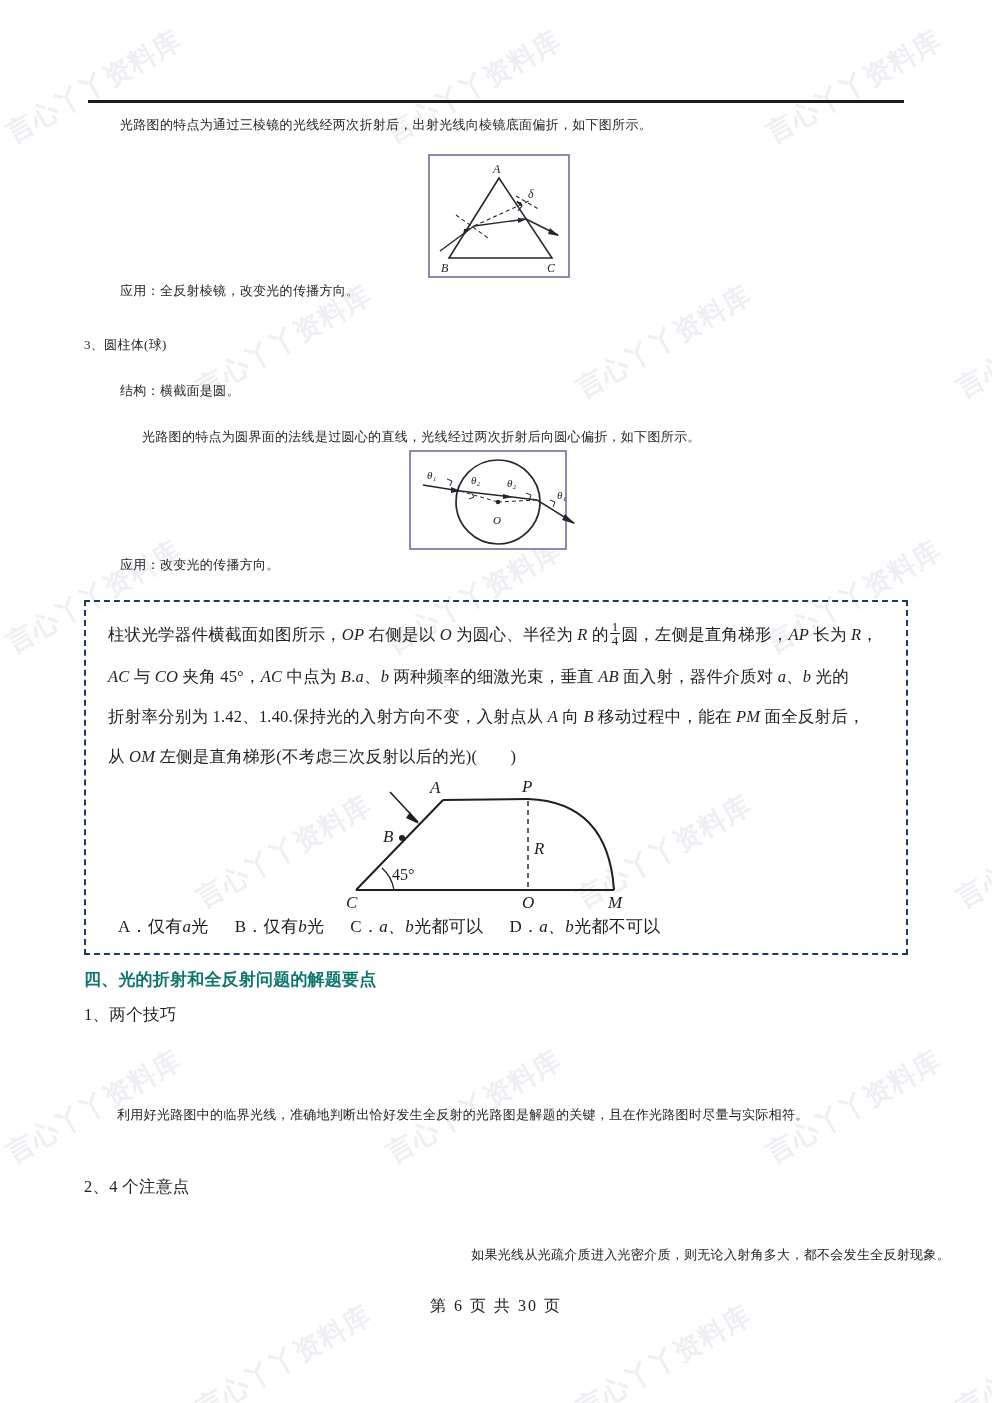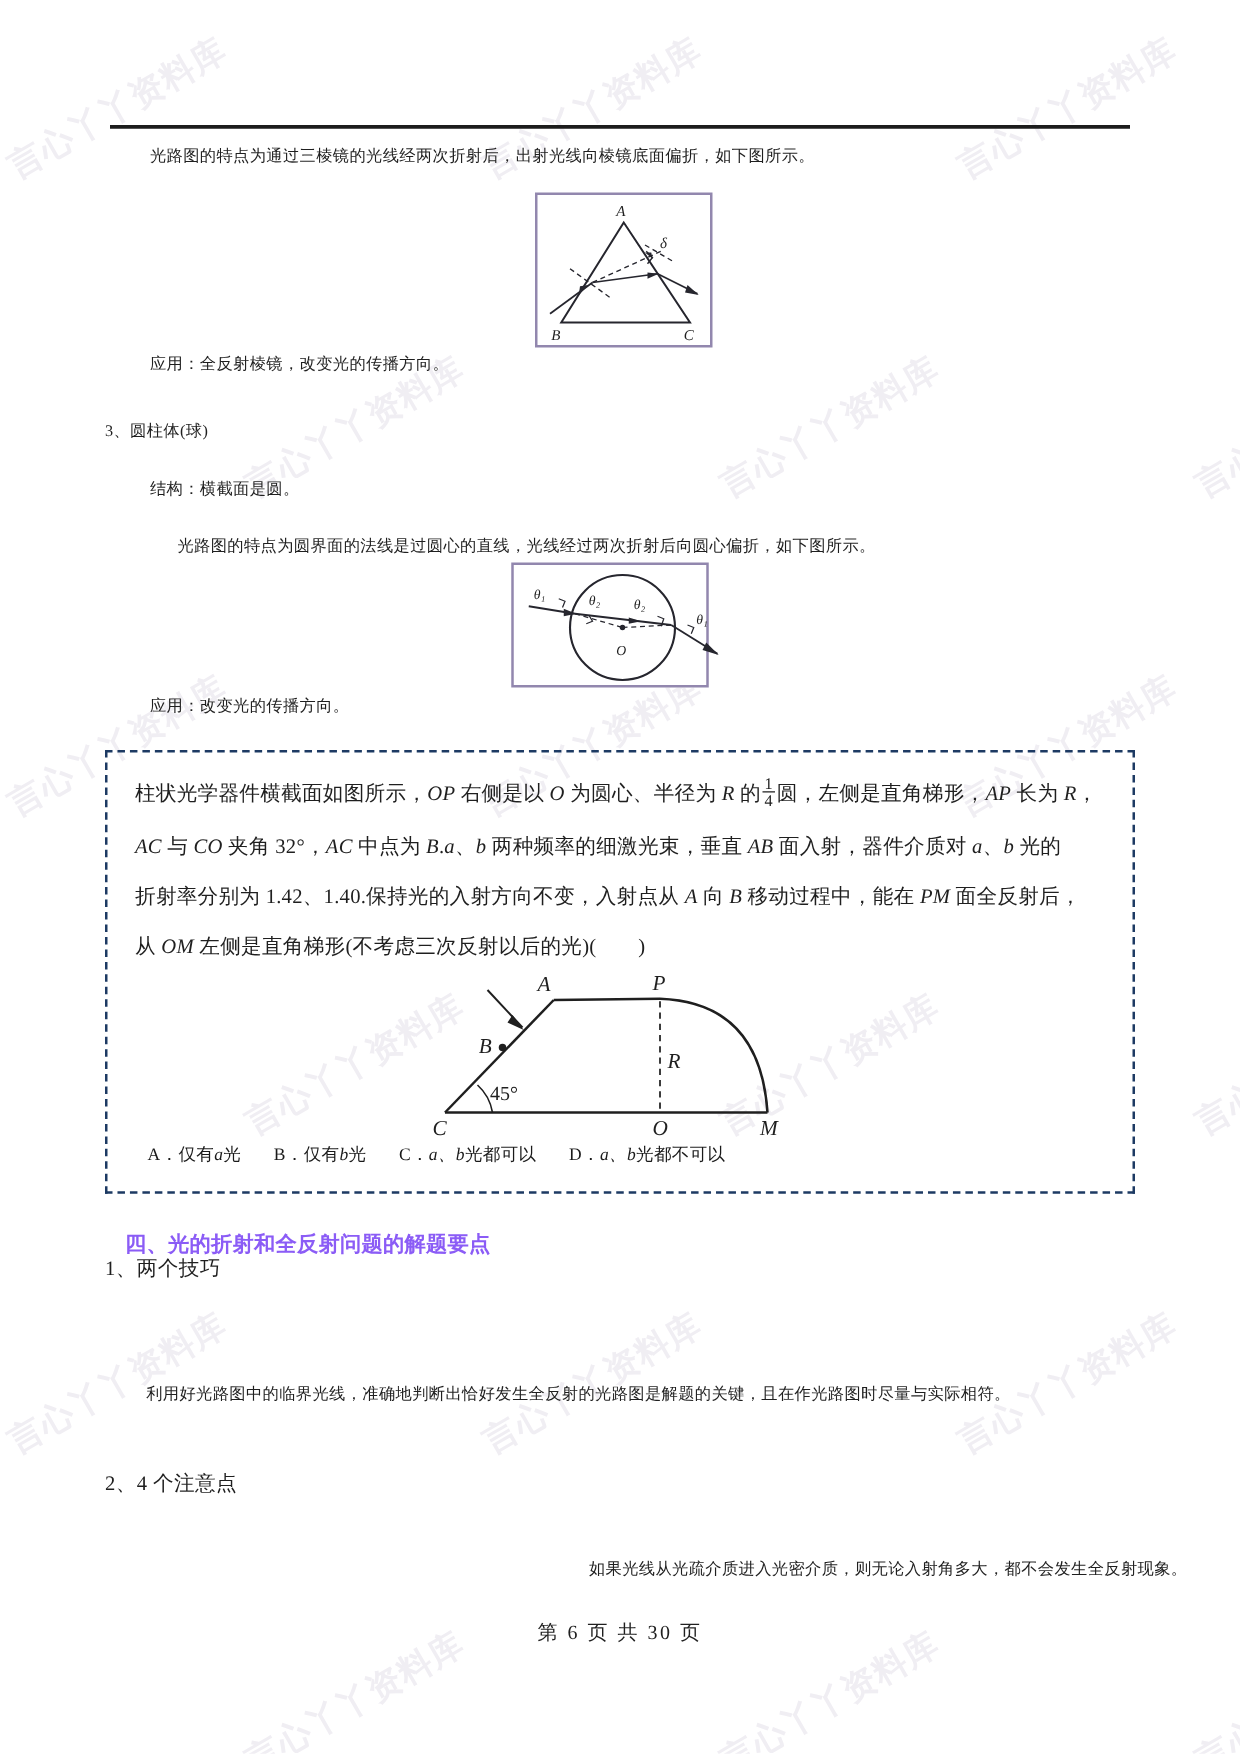--- a/index.html
+++ b/index.html
@@ -93,31 +93,31 @@
     vertical-align: -0.42em;
     text-align: center;
     font-size: 13px;
     line-height: 1.05;
     margin: 0 1px;
   }
   .frac .num { display: block; border-bottom: 1px solid #1f1f1f; padding: 0 2px; }
   .frac .den { display: block; padding: 0 2px; }
 
   .options {
-    font-size: 14px;
+    font-size: 17px;
     letter-spacing: 0.3px;
   }
   .options span.opt { margin-right: 26px; white-space: nowrap; }
 
   h2.sec-head {
-    margin: 16px;
+    margin: 0;
     font-family: "Liberation Sans", "DejaVu Sans", sans-serif;
     font-size: 17px;
     font-weight: 700;
-    color: #8b5cf6;
+    color: #0f766e;
     letter-spacing: 0.2px;
   }
   .sub-head {
     font-size: 16.5px;
     color: #1f1f1f;
     letter-spacing: 0.3px;
   }
 
   .footer {
     position: absolute;
@@ -228,21 +228,21 @@
 
   <div class="block para" style="left:120px; top:552px; width:800px;">应用：改变光的传播方向。</div>
 
   <div id="problem-box">
 
     <div class="prob-text" style="position:absolute; left:22px; top:14px; width:780px;">
       <span>柱状光学器件横截面如图所示，</span><span class="it">OP</span><span> 右侧是以 </span><span class="it">O</span><span> 为圆心、半径为 </span><span class="it">R</span><span> 的</span><span class="frac"><span class="num">1</span><span class="den">4</span></span><span>圆，左侧是直角梯形，</span><span class="it">AP</span><span> 长为 </span><span class="it">R</span><span>，</span>
     </div>
 
     <div class="prob-text" style="position:absolute; left:22px; top:56px; width:785px;">
-      <span class="it">AC</span><span> 与 </span><span class="it">CO</span><span> 夹角 32°，</span><span class="it">AC</span><span> 中点为 </span><span class="it">B</span><span>.</span><span class="it">a</span><span>、</span><span class="it">b</span><span> 两种频率的细激光束，垂直 </span><span class="it">AB</span><span> 面入射，器件介质对 </span><span class="it">a</span><span>、</span><span class="it">b</span><span> 光的</span>
+      <span class="it">AC</span><span> 与 </span><span class="it">CO</span><span> 夹角 45°，</span><span class="it">AC</span><span> 中点为 </span><span class="it">B</span><span>.</span><span class="it">a</span><span>、</span><span class="it">b</span><span> 两种频率的细激光束，垂直 </span><span class="it">AB</span><span> 面入射，器件介质对 </span><span class="it">a</span><span>、</span><span class="it">b</span><span> 光的</span>
     </div>
 
     <div class="prob-text" style="position:absolute; left:22px; top:96px; width:785px;">
       <span>折射率分别为 1.42、1.40.保持光的入射方向不变，入射点从 </span><span class="it">A</span><span> 向 </span><span class="it">B</span><span> 移动过程中，能在 </span><span class="it">PM</span><span> 面全反射后，</span>
     </div>
 
     <div class="prob-text" style="position:absolute; left:22px; top:136px; width:785px;">
       <span>从 </span><span class="it">OM</span><span> 左侧是直角梯形(不考虑三次反射以后的光)(　　)</span>
     </div>
 

